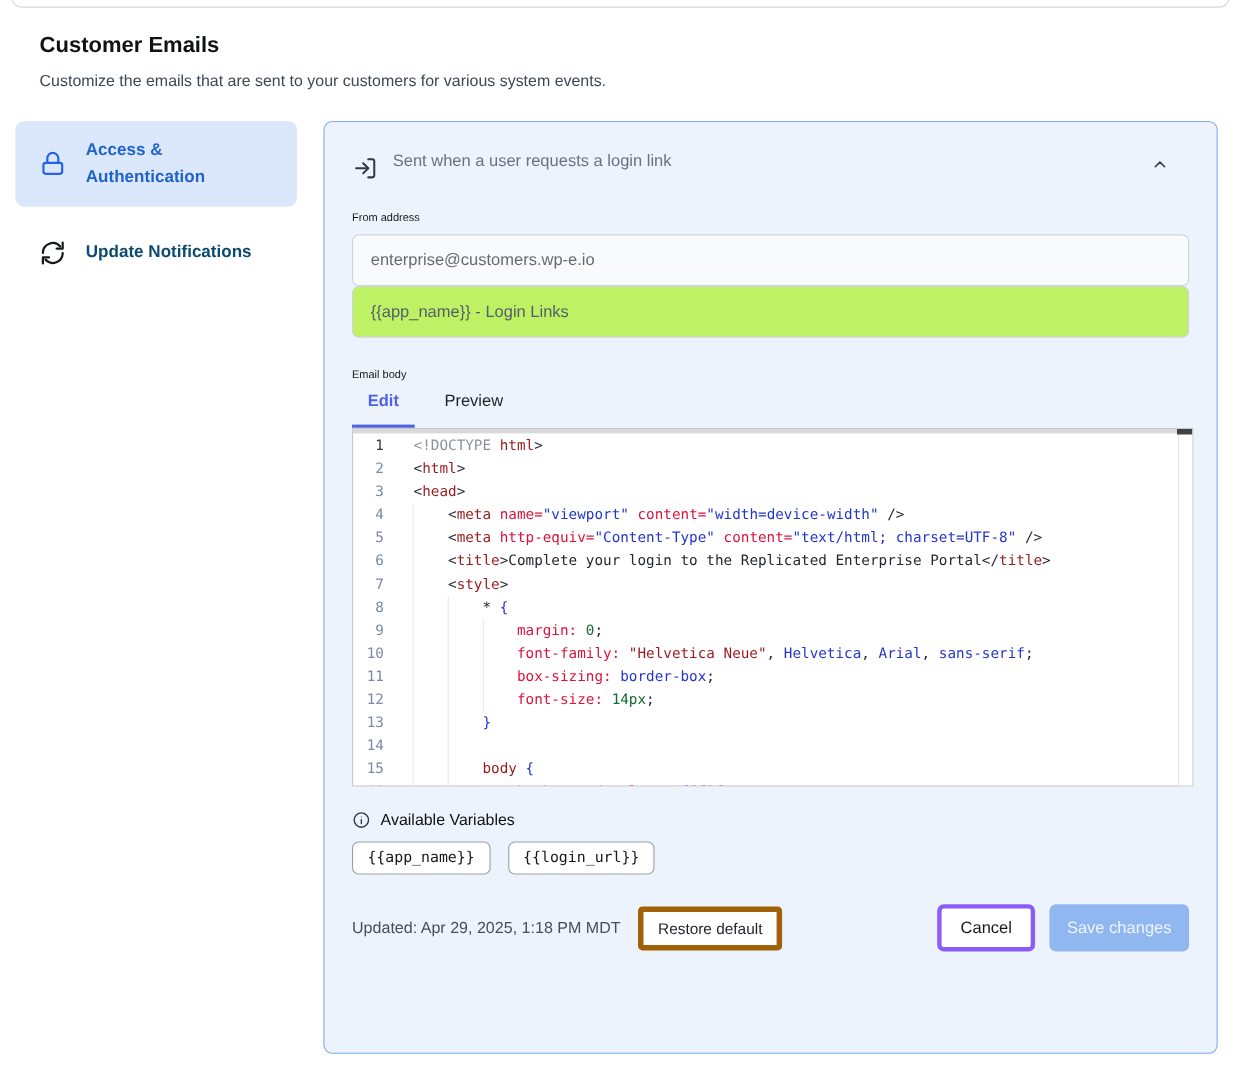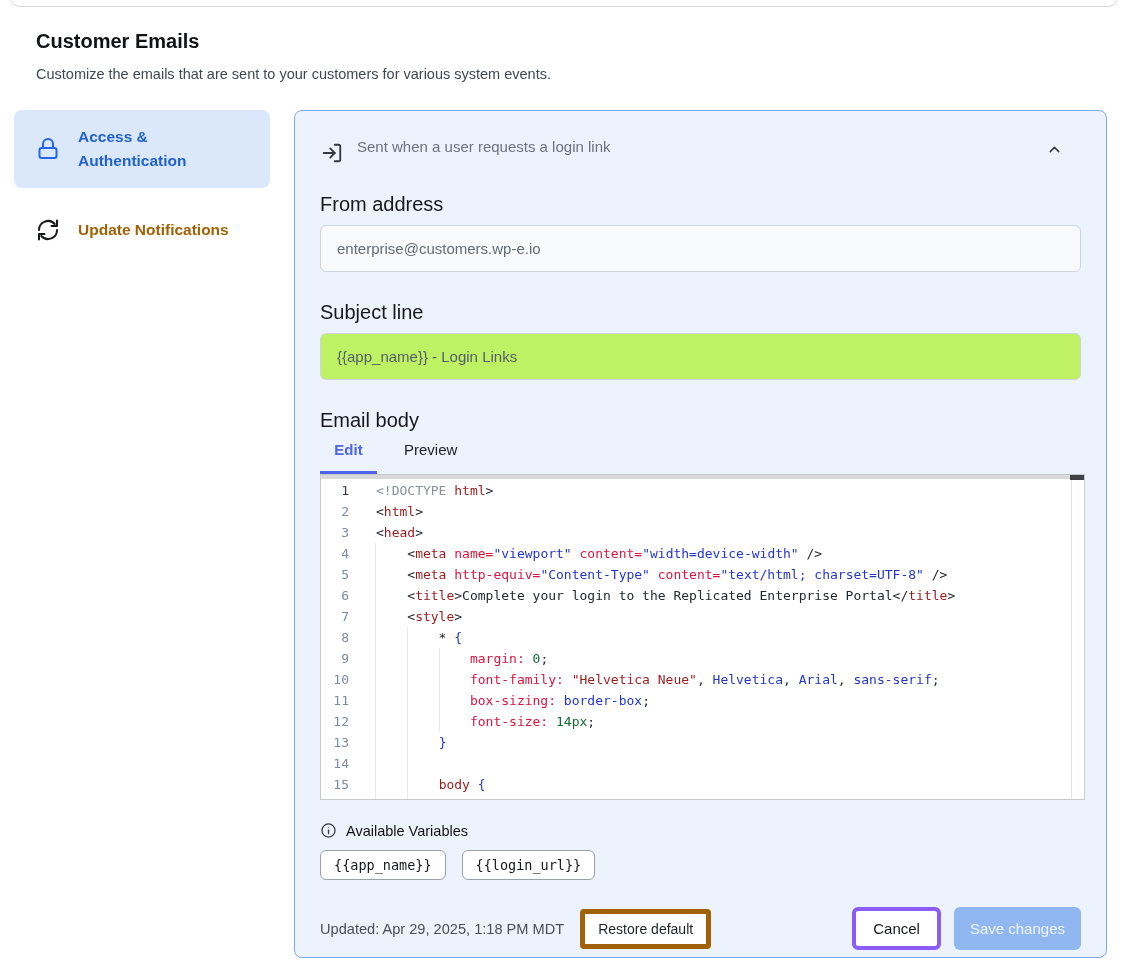--- a/index.html
+++ b/index.html
@@ -23,35 +23,35 @@
   .page-title{position:absolute;left:36px;top:30px;font-size:20px;font-weight:700;color:#101214;}
   .page-subtitle{position:absolute;left:36px;top:66px;font-size:14.5px;color:#3f4753;}
 
   
   .sidebar{position:absolute;left:14px;top:110px;width:256px;}
   .side-item{display:flex;align-items:center;gap:18px;padding:15px 12px 15px 22px;
     border-radius:8px;cursor:pointer;}
   .side-item + .side-item{margin-top:18px;padding-top:12px;padding-bottom:12px;}
   .side-item.active{background:var(--sidebar-active-bg);}
   .side-icon{display:flex;align-items:center;justify-content:center;width:24px;flex:0 0 24px;}
-  .side-label{font-size:15.5px;font-weight:600;color:#a16207;line-height:1.55;}
+  .side-label{font-size:15.5px;font-weight:600;color:#0c4a6e;line-height:1.55;}
   .side-item.active .side-label{color:#2262cb;}
 
   
   .panel{position:absolute;left:294px;top:110px;width:813px;height:848px;
     background:var(--panel-bg);border:1px solid var(--panel-border);border-radius:8px;
     padding:24px 25px 16px 25px;}
   .panel-header{display:flex;align-items:flex-start;gap:13px;}
   .panel-titles{flex:1;}
   .panel-title{font-size:17.5px;font-weight:700;color:#1c1f24;}
   .panel-subtitle{font-size:15px;color:#6a7280;margin-top:3px;}
   .collapse-btn{margin-top:6px;margin-right:18px;cursor:pointer;background:none;border:none;}
   .login-icn{margin-top:7px;}
 
-  .field-label{font-size:20px;color:#15181c;margin-top:29px;margin-bottom:9px;}
+  .field-label{font-size:10px;color:#15181c;margin-top:29px;margin-bottom:9px;}
   .text-input{width:100%;height:47px;border:1px solid #cfd4da;border-radius:6px;
     padding:0 16px;font-size:15px;font-family:"Liberation Sans",sans-serif;outline:none;}
   .input-muted{background:#f9fafb;color:#636b76;}
   .input-normal{background:#bef264;color:#555f6b;}
 
   
   .tabs{position:relative;margin-top:6px;height:33px;}
   .tab-row{display:flex;gap:27px;}
   .tab{font-size:15px;color:#20242a;cursor:pointer;width:57px;text-align:center;}
   .tab.active{color:var(--tab-active);font-weight:700;}
@@ -141,21 +141,20 @@
         <div class="panel-subtitle">Sent when a user requests a login link</div>
       </div>
       <button class="collapse-btn" id="collapse-btn"><span><svg width="17" height="17" viewBox="0 0 24 24" fill="none" stroke-width="2" stroke-linecap="round" stroke-linejoin="round" stroke="#33383f">
               <polyline points="6 15 12 9 18 15"></polyline>
             </svg></span></button>
     </div>
 
     <div class="field-label">From address</div>
     <input class="text-input input-muted" type="text" readonly="" value="enterprise@customers.wp-e.io" style="">
 
-    <div class="field-label">Subject line</div>
     <input class="text-input input-normal" type="text" value="{{app_name}} - Login Links" style="">
 
     <div class="field-label">Email body</div>
 
     <div class="tabs">
       <div class="tab-row" id="tab-row">
           <span class="tab active">Edit</span>
           <span class="tab inactive">Preview</span>
         </div>
       <div class="tab-underline"></div>

